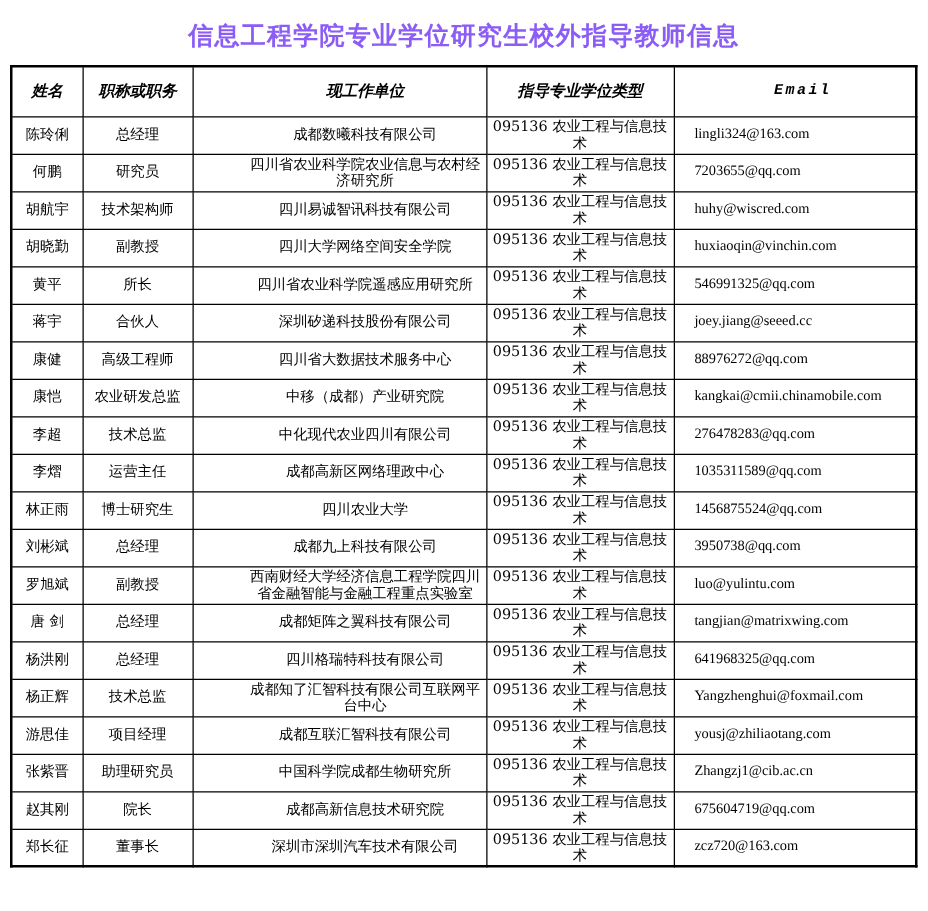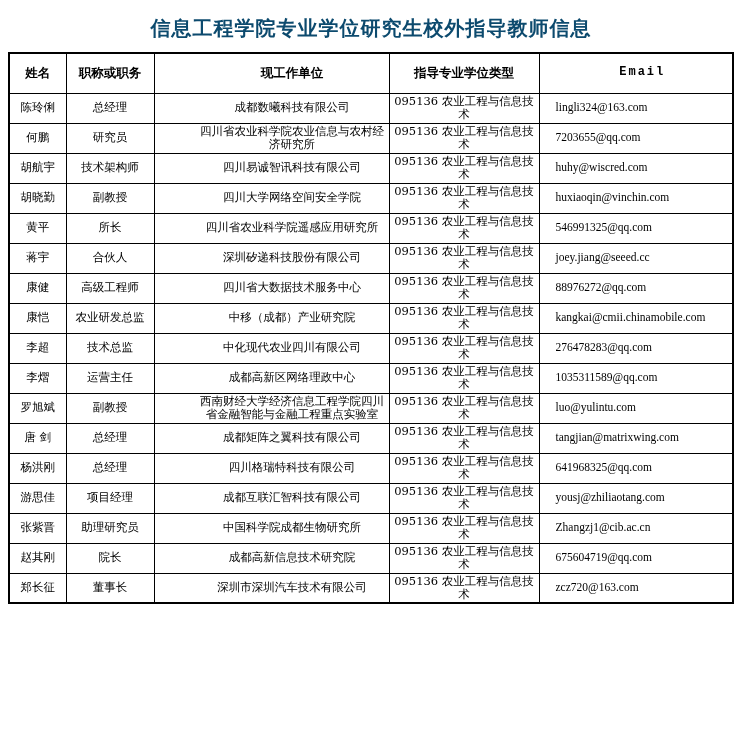--- a/index.html
+++ b/index.html
@@ -33,36 +33,37 @@
     vertical-align: middle;
     padding: 1px 3px;
     overflow: hidden;
     font-size: 11.5px;
     line-height: 1.15;
   }
   thead th {
     height: 40px;
     font-weight: bold;
     font-size: 12.5px;
+    font-style: italic;
   }
   tbody td { height: 30px; }
   .col-name   { width: 57px;  }
   .col-title  { width: 88px; margin-top: 44px;  }
   .col-org    { width: 235px; padding-left: 44px; }
   .col-degree { width: 150px; }
   .col-email  { width: 194px; text-align: left; padding-left: 16px;
                 font-family: "Liberation Serif", serif; }
   th.col-email { text-align: center; letter-spacing: 2px;
                  font-family: "Liberation Mono", monospace; font-size: 12px; }
 </style>
 </head>
 <body>
 
 <div class="page">
-  <h1 class="page-title" style="color: #0c4a6e;">信息工程学院专业学位研究生校外指导教师信息</h1>
+  <h1 class="page-title" style="color: #8b5cf6;">信息工程学院专业学位研究生校外指导教师信息</h1>
 
   <table class="supervisors">
     <colgroup>
       <col class="col-name">
         <col class="col-title">
         <col class="col-org">
         <col class="col-degree">
         <col class="col-email">
     </colgroup>
     <thead>
@@ -139,39 +140,60 @@
           <td class="col-email">276478283@qq.com</td>
         </tr>
         <tr>
           <td class="col-name">李熠</td>
           <td class="col-title">运营主任</td>
           <td class="col-org">成都高新区网络理政中心</td>
           <td class="col-degree">095136 农业工程与信息技术</td>
           <td class="col-email">1035311589@qq.com</td>
         </tr>
         <tr>
+          <td class="col-name">林正雨</td>
+          <td class="col-title">博士研究生</td>
+          <td class="col-org">四川农业大学</td>
+          <td class="col-degree">095136 农业工程与信息技术</td>
+          <td class="col-email">1456875524@qq.com</td>
+        </tr>
+        <tr>
+          <td class="col-name">刘彬斌</td>
+          <td class="col-title">总经理</td>
+          <td class="col-org">成都九上科技有限公司</td>
+          <td class="col-degree">095136 农业工程与信息技术</td>
+          <td class="col-email">3950738@qq.com</td>
+        </tr>
+        <tr>
           <td class="col-name">罗旭斌</td>
           <td class="col-title">副教授</td>
           <td class="col-org">西南财经大学经济信息工程学院四川省金融智能与金融工程重点实验室</td>
           <td class="col-degree">095136 农业工程与信息技术</td>
           <td class="col-email">luo@yulintu.com</td>
         </tr>
         <tr>
           <td class="col-name">唐 剑</td>
           <td class="col-title">总经理</td>
           <td class="col-org">成都矩阵之翼科技有限公司</td>
           <td class="col-degree">095136 农业工程与信息技术</td>
           <td class="col-email">tangjian@matrixwing.com</td>
         </tr>
         <tr>
           <td class="col-name">杨洪刚</td>
           <td class="col-title">总经理</td>
           <td class="col-org">四川格瑞特科技有限公司</td>
           <td class="col-degree">095136 农业工程与信息技术</td>
           <td class="col-email">641968325@qq.com</td>
+        </tr>
+        <tr>
+          <td class="col-name">杨正辉</td>
+          <td class="col-title">技术总监</td>
+          <td class="col-org">成都知了汇智科技有限公司互联网平台中心</td>
+          <td class="col-degree">095136 农业工程与信息技术</td>
+          <td class="col-email">Yangzhenghui@foxmail.com</td>
         </tr>
         <tr>
           <td class="col-name">游思佳</td>
           <td class="col-title">项目经理</td>
           <td class="col-org">成都互联汇智科技有限公司</td>
           <td class="col-degree">095136 农业工程与信息技术</td>
           <td class="col-email">yousj@zhiliaotang.com</td>
         </tr>
         <tr>
           <td class="col-name">张紫晋</td>

